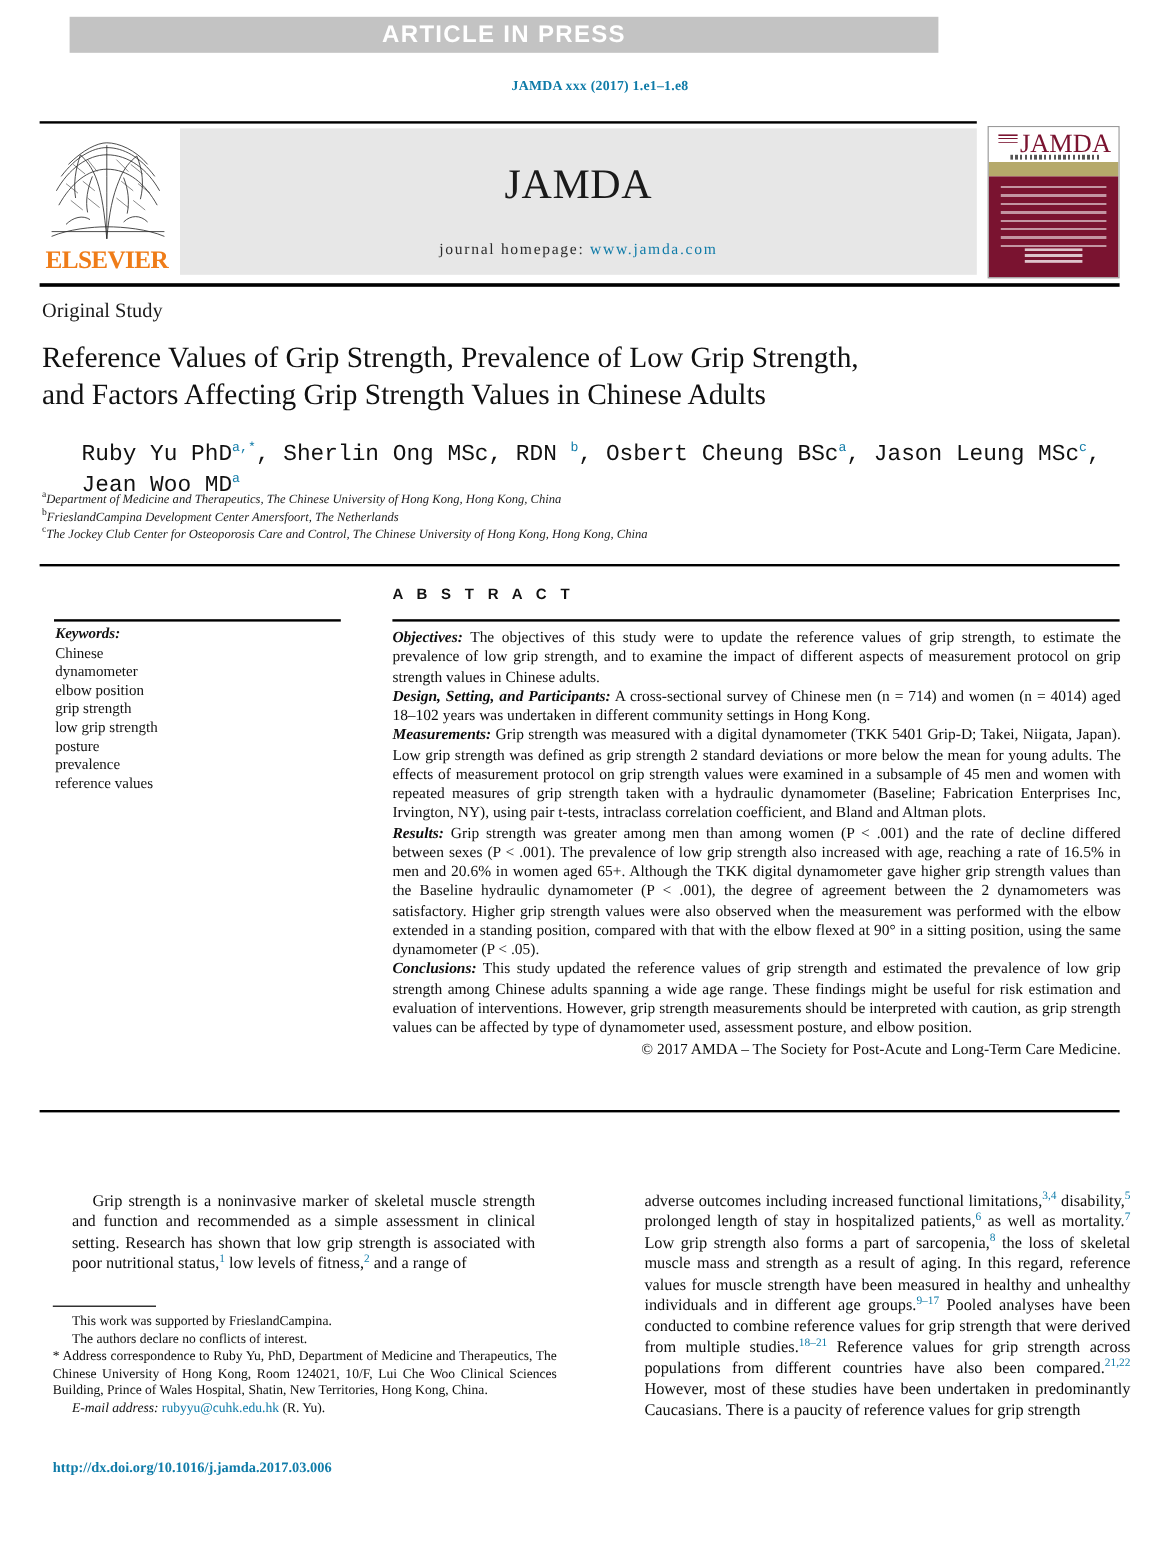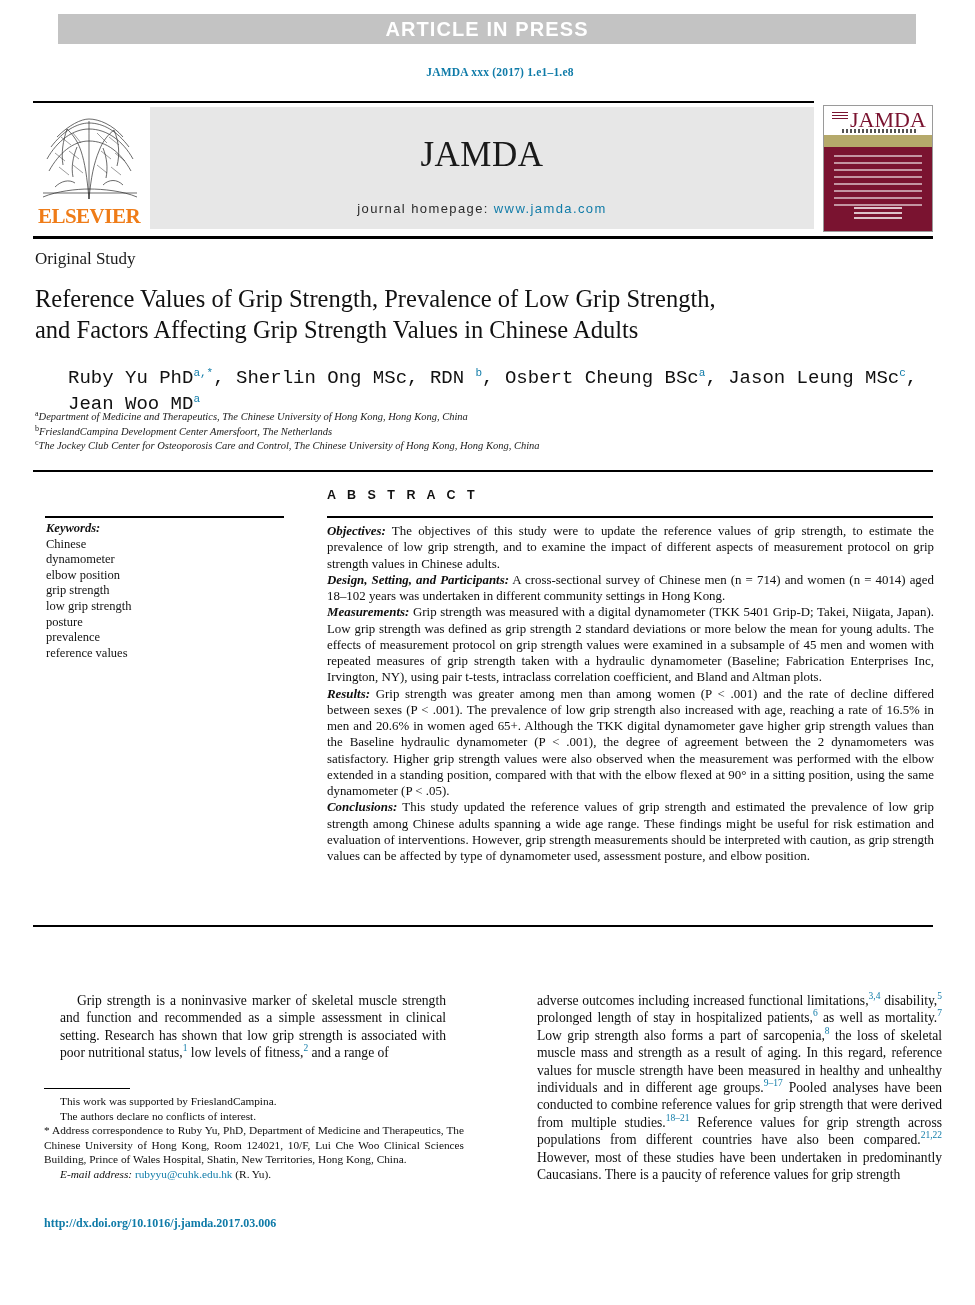--- a/index.html
+++ b/index.html
@@ -20,21 +20,21 @@
     height: 1305px;
     position: relative;
     box-sizing: border-box;
   }
 
   
   .press-banner {
     position: absolute;
     left: 58px;
     top: 14px;
-    width: 858px;
+    width: 724px;
     height: 30px;
     background: #c3c3c3;
     display: flex;
     align-items: center;
     justify-content: center;
   }
   .press-banner span {
     font-family: "Liberation Sans", sans-serif;
     font-weight: bold;
     font-size: 20px;
@@ -113,21 +113,21 @@
   }
   .jamda-wordmark {
     font-family: "Liberation Serif", serif;
     font-size: 35px;
     letter-spacing: .5px;
     color: #1a1a1a;
     margin-top: 14px;
   }
   .homepage-line {
     margin-top: 26px;
-    font-family: Liberation Sans, sans-serif;
+    font-family: Liberation Serif, serif;
     font-size: 13px;
     letter-spacing: 1.4px;
     color: #2b2b2b;
   }
   .homepage-line a {
     color: #0f7ba8;
     text-decoration: none;
   }
 
   
@@ -524,20 +524,21 @@
 
   <div class="abs-head">A B S T R A C T</div>
   <div class="abs-rule"></div>
 
   <div class="abstract">
     <p><span class="abs-lead">Objectives:</span><span> The objectives of this study were to update the reference values of grip strength, to estimate the prevalence of low grip strength, and to examine the impact of different aspects of measurement protocol on grip strength values in Chinese adults.</span></p>
     <p><span class="abs-lead">Design, Setting, and Participants:</span><span> A cross-sectional survey of Chinese men (n = 714) and women (n = 4014) aged 18–102 years was undertaken in different community settings in Hong Kong.</span></p>
     <p><span class="abs-lead">Measurements:</span><span> Grip strength was measured with a digital dynamometer (TKK 5401 Grip-D; Takei, Niigata, Japan). Low grip strength was defined as grip strength 2 standard deviations or more below the mean for young adults. The effects of measurement protocol on grip strength values were examined in a subsample of 45 men and women with repeated measures of grip strength taken with a hydraulic dynamometer (Baseline; Fabrication Enterprises Inc, Irvington, NY), using pair t-tests, intraclass correlation coefficient, and Bland and Altman plots.</span></p>
     <p><span class="abs-lead">Results:</span><span> Grip strength was greater among men than among women (P &lt; .001) and the rate of decline differed between sexes (P &lt; .001). The prevalence of low grip strength also increased with age, reaching a rate of 16.5% in men and 20.6% in women aged 65+. Although the TKK digital dynamometer gave higher grip strength values than the Baseline hydraulic dynamometer (P &lt; .001), the degree of agreement between the 2 dynamometers was satisfactory. Higher grip strength values were also observed when the measurement was performed with the elbow extended in a standing position, compared with that with the elbow flexed at 90° in a sitting position, using the same dynamometer (P &lt; .05).</span></p>
     <p><span class="abs-lead">Conclusions:</span><span> This study updated the reference values of grip strength and estimated the prevalence of low grip strength among Chinese adults spanning a wide age range. These findings might be useful for risk estimation and evaluation of interventions. However, grip strength measurements should be interpreted with caution, as grip strength values can be affected by type of dynamometer used, assessment posture, and elbow position.</span></p>
+    <p class="copyright-line">© 2017 AMDA – The Society for Post-Acute and Long-Term Care Medicine.</p>
   </div>
 
   <div class="abs-rule-bottom"></div>
 
   <div class="col-left">
     <p><span>Grip strength is a noninvasive marker of skeletal muscle strength and function and recommended as a simple assessment in clinical setting. Research has shown that low grip strength is associated with poor nutritional status,</span><sup class="ref-sup">1</sup><span> low levels of fitness,</span><sup class="ref-sup">2</sup><span> and a range of</span></p>
   </div>
 
   <div class="col-right">
     <p style="text-indent:0"><span>adverse outcomes including increased functional limitations,</span><sup class="ref-sup">3,4</sup><span> disability,</span><sup class="ref-sup">5</sup><span> prolonged length of stay in hospitalized patients,</span><sup class="ref-sup">6</sup><span> as well as mortality.</span><sup class="ref-sup">7</sup><span> Low grip strength also forms a part of sarcopenia,</span><sup class="ref-sup">8</sup><span> the loss of skeletal muscle mass and strength as a result of aging. In this regard, reference values for muscle strength have been measured in healthy and unhealthy individuals and in different age groups.</span><sup class="ref-sup">9–17</sup><span> Pooled analyses have been conducted to combine reference values for grip strength that were derived from multiple studies.</span><sup class="ref-sup">18–21</sup><span> Reference values for grip strength across populations from different countries have also been compared.</span><sup class="ref-sup">21,22</sup><span> However, most of these studies have been undertaken in predominantly Caucasians. There is a paucity of reference values for grip strength</span></p>

